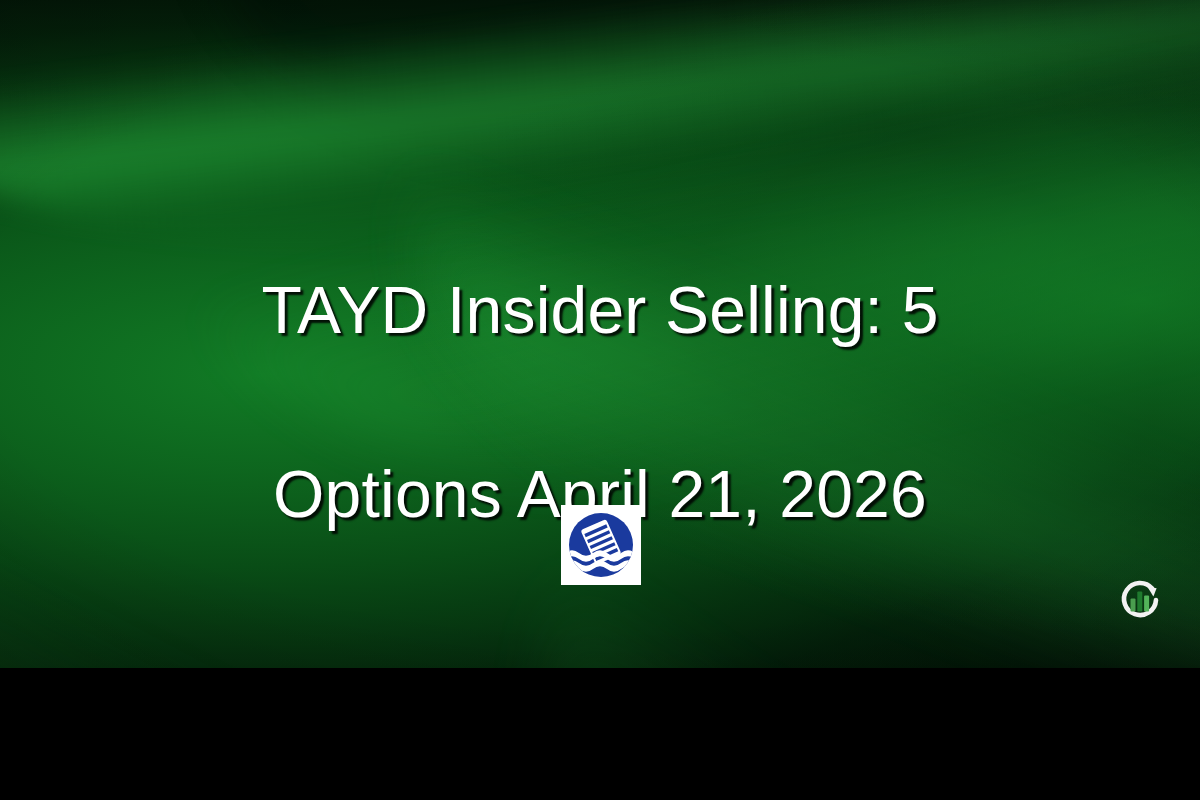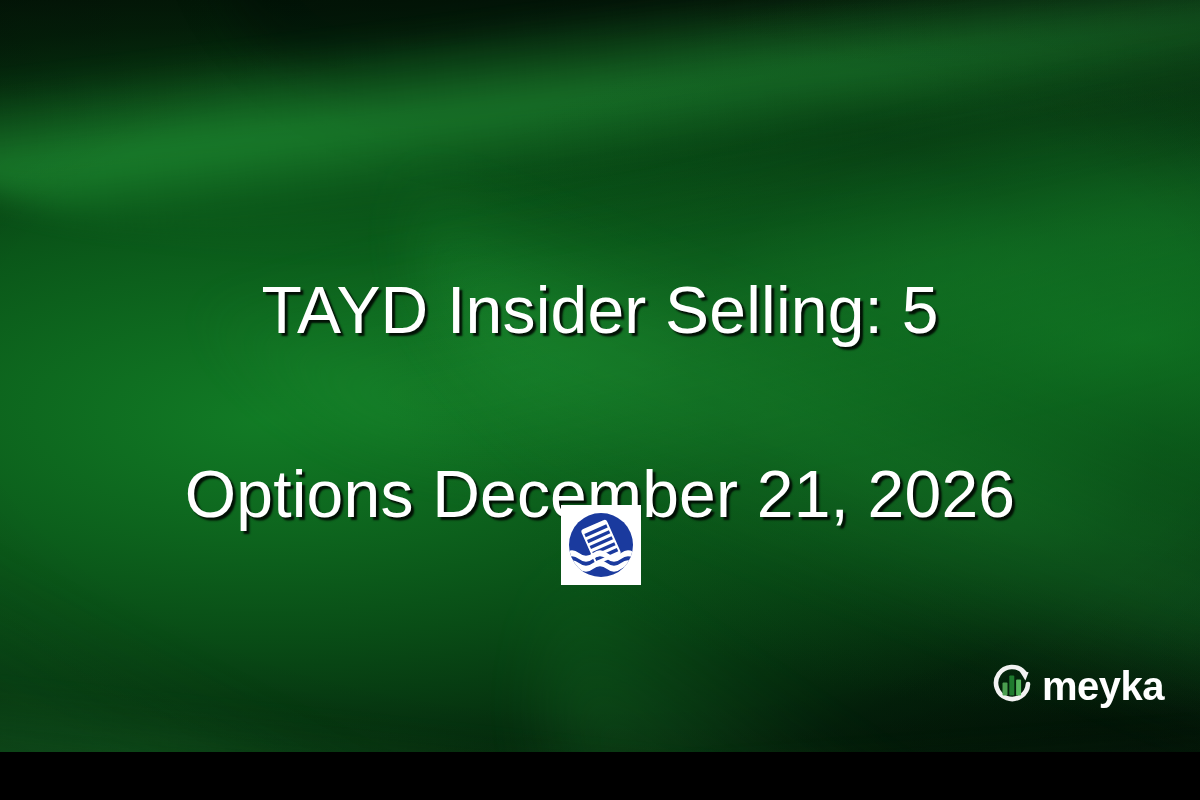--- a/index.html
+++ b/index.html
@@ -8,21 +8,21 @@
     padding: 0;
     background: #000;
   }
   body {
     font-family: "Liberation Sans", sans-serif;
   }
 
   #card {
     position: relative;
     width: 1200px;
-    height: 752px;
+    height: 668px;
     overflow: hidden;
     background: #15803d;
   }
 
   
   .bg-layer {
     position: absolute;
     inset: 0;
     pointer-events: none;
   }
@@ -181,21 +181,21 @@
     <div class="ribbon ribbon-f"></div>
     <div class="ribbon ribbon-dark"></div>
     <div class="ribbon ribbon-d"></div>
     <div class="ribbon ribbon-e"></div>
   </div>
   <div class="bg-layer bg-glow-right"></div>
   <div class="bg-layer bg-vignette"></div>
 
   <div id="headline">
     <span class="headline-line">TAYD Insider Selling: 5</span>
-    <span class="headline-line">Options December 21, 2026</span>
+    <span class="headline-line">Options April 21, 2026</span>
   </div>
 
   <div id="company-logo">
     <span>
       <svg width="72" height="72" viewBox="0 0 72 72" role="img" aria-label="company logo">
         <defs>
           <clipPath id="circClip">
               <circle cx="36" cy="36" r="32"></circle>
             </clipPath>
         </defs>
@@ -223,16 +223,15 @@
       <svg width="48" height="48" viewBox="0 0 48 48" role="img" aria-label="brand mark">
 
         <path d="M36.2 12.6 A16 16 0 1 0 40 24" fill="none" stroke="#f2f2f2" stroke-width="4.6" stroke-linecap="round"></path>
         <path d="M31.2 10.4 L40.6 12.2 L37.4 20.6 Z" fill="#f2f2f2"></path>
 
         <rect x="14.5" y="22.5" width="5" height="13" rx="1" fill="#4a9e4f"></rect>
         <rect x="21.3" y="15.5" width="5" height="20" rx="1" fill="#1f7a2e"></rect>
         <rect x="28.1" y="19.5" width="5" height="16" rx="1" fill="#53b45a"></rect>
       </svg>
     </span>
-    <span class="brand-text">meyka</span>
   </div>
 
 </div>
 
 </body></html>

